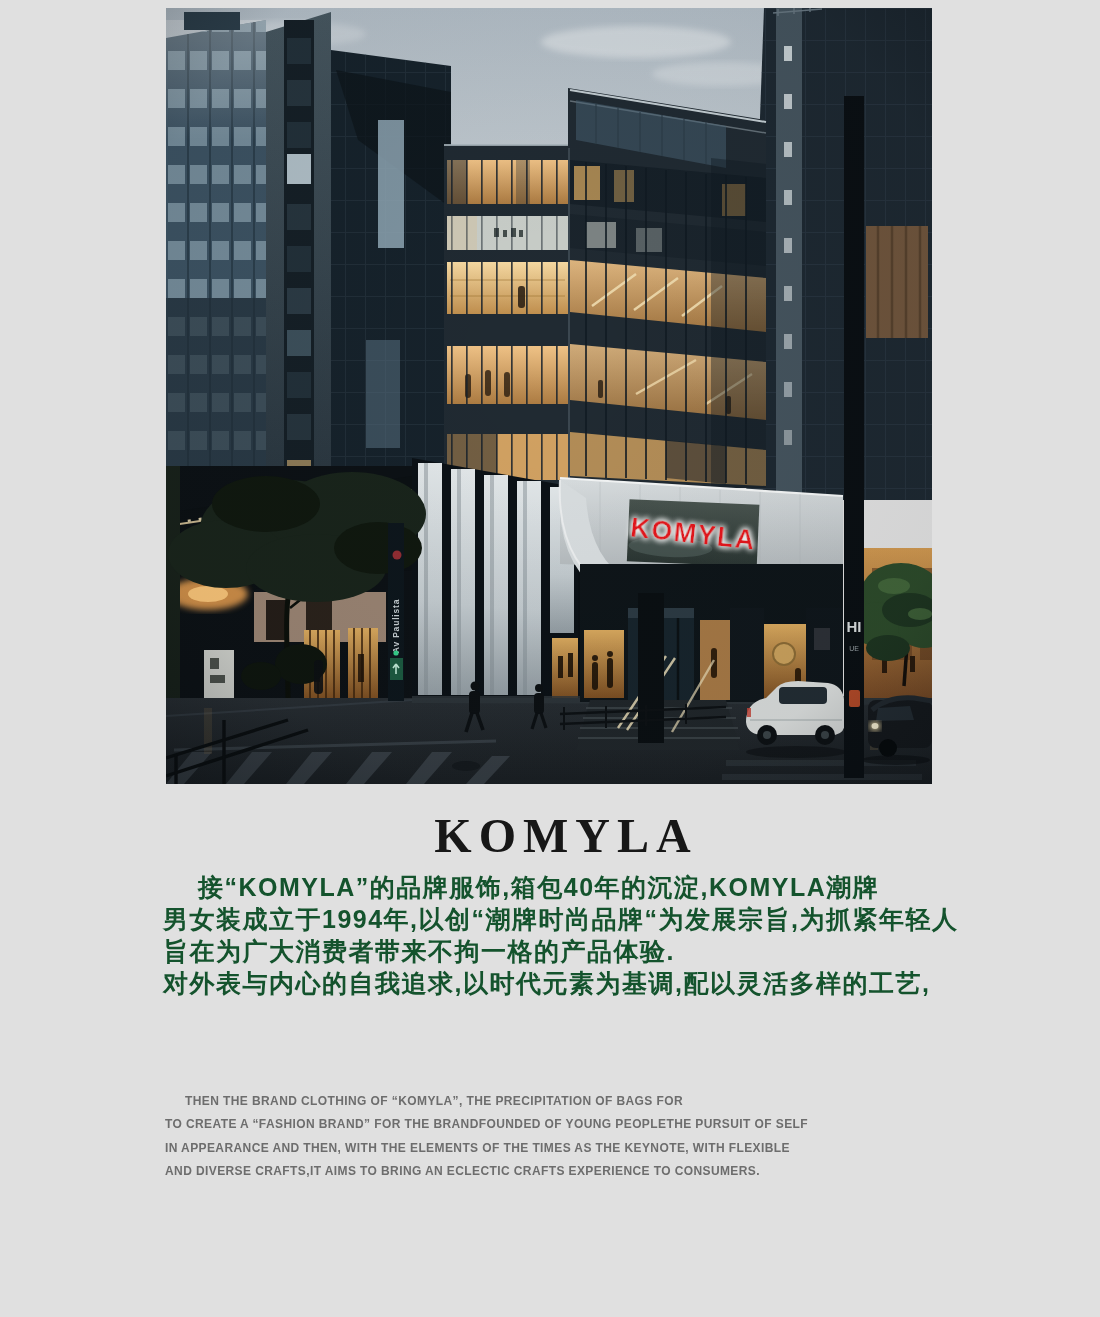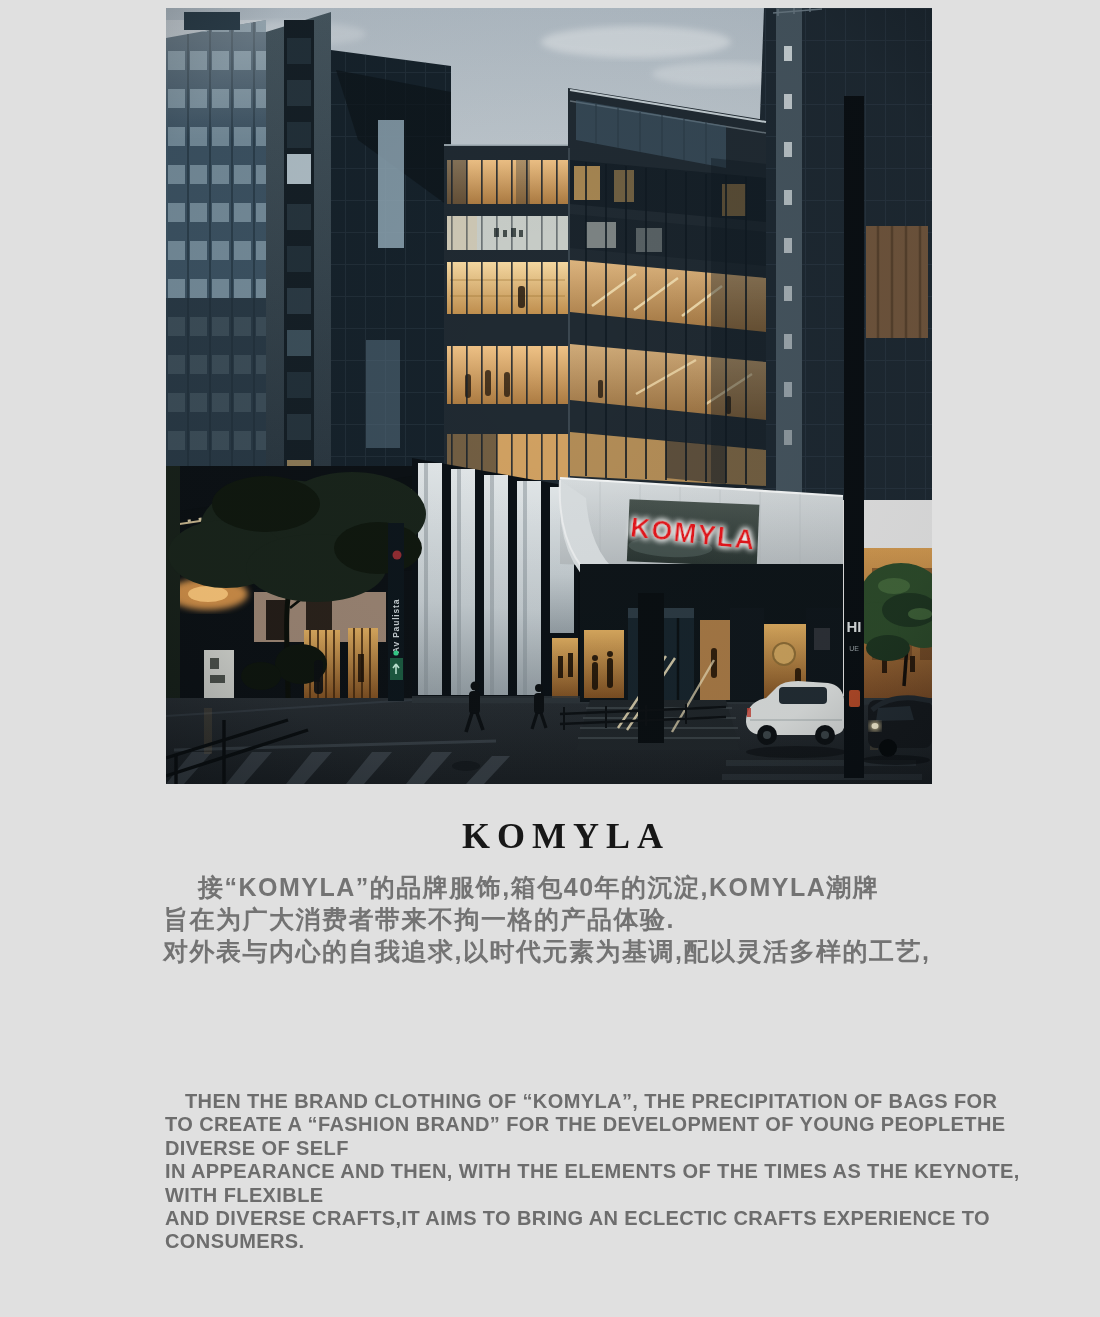--- a/index.html
+++ b/index.html
@@ -2,26 +2,26 @@
 <html><head>
 <meta charset="utf-8">
 <style>
   html,body{margin:0;padding:0;}
   body{background:#e0e0e0;font-family:"Liberation Sans",sans-serif;}
   .page{position:relative;width:1100px;height:1317px;background:#e0e0e0;overflow:hidden;}
   .photo{position:absolute;left:166px;top:8px;width:766px;height:776px;}
   .photo svg{display:block;width:766px;height:776px;}
   .brand-title{position:absolute;left:166px;top:812px;width:800px;height:52px;
     text-align:center;font-family:"Liberation Serif",serif;font-weight:700;
-    font-size:36px;line-height:48px;letter-spacing:7px;color:#171717;}
+    font-size:48px;line-height:48px;letter-spacing:7px;color:#171717;}
   .cn-block{position:absolute;left:163px;top:871px;width:900px;
-    font-size:25px;line-height:32px;font-weight:700;color:#737373;letter-spacing:1.5px;}
+    font-size:25px;line-height:32px;font-weight:700;color:#14532d;letter-spacing:1.5px;}
   .cn-line.indent{padding-left:35px;}
   .en-block{position:absolute;left:165px;top:1090px;width:900px;
-    font-size:20px;line-height:23.4px;font-weight:700;color:#6d6d6d;letter-spacing:0.4px;}
+    font-size:12px;line-height:23.4px;font-weight:700;color:#6d6d6d;letter-spacing:0.4px;}
   .en-line.indent{padding-left:20px;}
 </style>
 </head>
 <body>
 
 <div class="page">
 
   <div class="photo">
     <svg viewBox="0 0 766 776" xmlns="http://www.w3.org/2000/svg">
       <defs>
@@ -435,24 +435,25 @@
       </g>
 
       <rect x="0" y="0" width="766" height="776" fill="url(#gVig)"></rect>
     </svg>
   </div>
 
   <div class="brand-title">KOMYLA</div>
 
   <div class="cn-block">
     <div class="cn-line indent">接“KOMYLA”的品牌服饰,箱包40年的沉淀,KOMYLA潮牌</div>
+    <div class="cn-line">男女装成立于1994年,以创“潮牌时尚品牌“为发展宗旨,为抓紧年轻人</div>
     <div class="cn-line">旨在为广大消费者带来不拘一格的产品体验.</div>
     <div class="cn-line">对外表与内心的自我追求,以时代元素为基调,配以灵活多样的工艺,</div>
   </div>
 
   <div class="en-block">
     <div class="en-line indent">THEN THE BRAND CLOTHING OF “KOMYLA”, THE PRECIPITATION OF BAGS FOR</div>
-    <div class="en-line">TO CREATE A “FASHION BRAND” FOR THE DEVELOPMENT OF YOUNG PEOPLETHE DIVERSE OF SELF</div>
+    <div class="en-line">TO CREATE A “FASHION BRAND” FOR THE BRANDFOUNDED OF YOUNG PEOPLETHE PURSUIT OF SELF</div>
     <div class="en-line">IN APPEARANCE AND THEN, WITH THE ELEMENTS OF THE TIMES AS THE KEYNOTE, WITH FLEXIBLE</div>
     <div class="en-line">AND DIVERSE CRAFTS,IT AIMS TO BRING AN ECLECTIC CRAFTS EXPERIENCE TO CONSUMERS.</div>
   </div>
 
 </div>
 
 </body></html>

